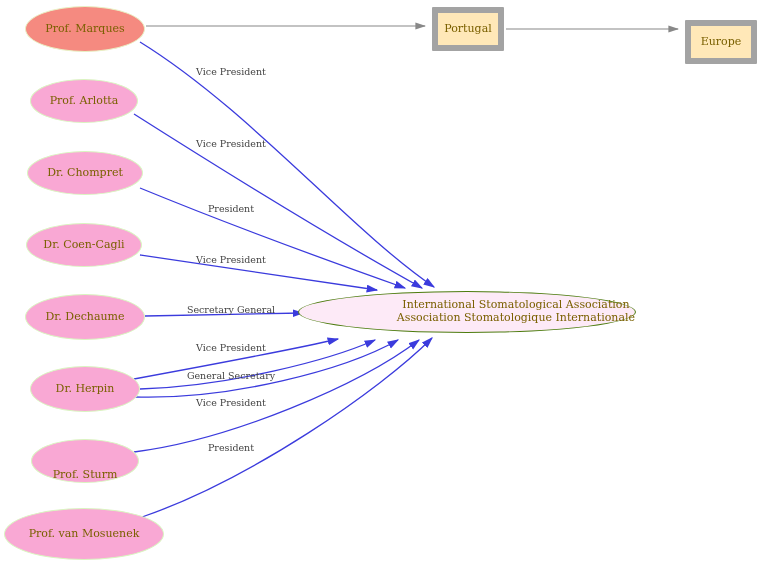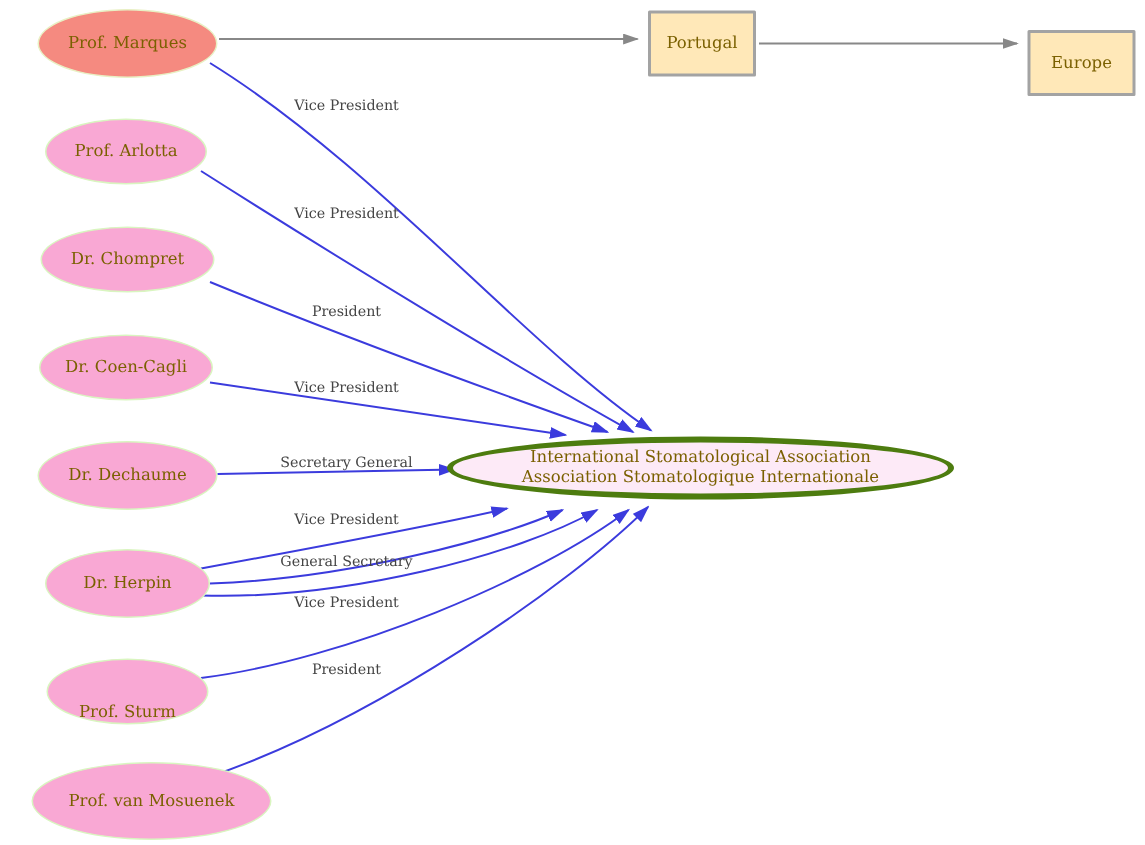--- a/index.html
+++ b/index.html
@@ -44,27 +44,28 @@
     font-size: 11px;
   }
   .node-person-hl {
     background: #f58a80;
     border: 1px solid #e8f0c4;
     color: #7a6000;
     font-size: 11px;
   }
   .node-org {
     background: #fdeaf7;
-    border: 4px solid #4d7c0f;
+    border: 1px solid #4d7c0f;
     color: #7a6000;
     font-size: 11px;
+    justify-content: flex-end;
   }
   .node-box {
     background: #ffe8b8;
-    border: 2px solid #a3a3a3;
+    border: 6px solid #a3a3a3;
     color: #7a6000;
     font-size: 11px;
     border-radius: 1px;
     text-align: right;
   }
   .node-label {
     pointer-events: none;
     white-space: pre-line;
   }
   .edge-label {
@@ -127,21 +128,21 @@
   </div>
 
   <div class="node node-ellipse node-person" style="left:30px; top:366px; width:110px; height:46px;">
     <span class="node-label">Dr. Herpin</span>
   </div>
 
   <div class="node node-ellipse node-person" style="left:31px; top:439px; width:108px; height:44px;align-items:flex-end;">
     <span class="node-label">Prof. Sturm</span>
   </div>
 
-  <div class="node node-ellipse node-person" style="left:21px; top:508px; width:160px; height:52px;">
+  <div class="node node-ellipse node-person" style="left:4px; top:508px; width:160px; height:52px;">
     <span class="node-label">Prof. van Mosuenek</span>
   </div>
 
   <div class="node node-ellipse node-org" style="left:298px; top:291px; width:338px; height:42px;">
     <span class="node-label">International Stomatological Association
 Association Stomatologique Internationale</span>
   </div>
 
   <div class="node node-box" style="left:432px; top:7px; width:72px; height:44px;">
     <span class="node-label">Portugal</span>

